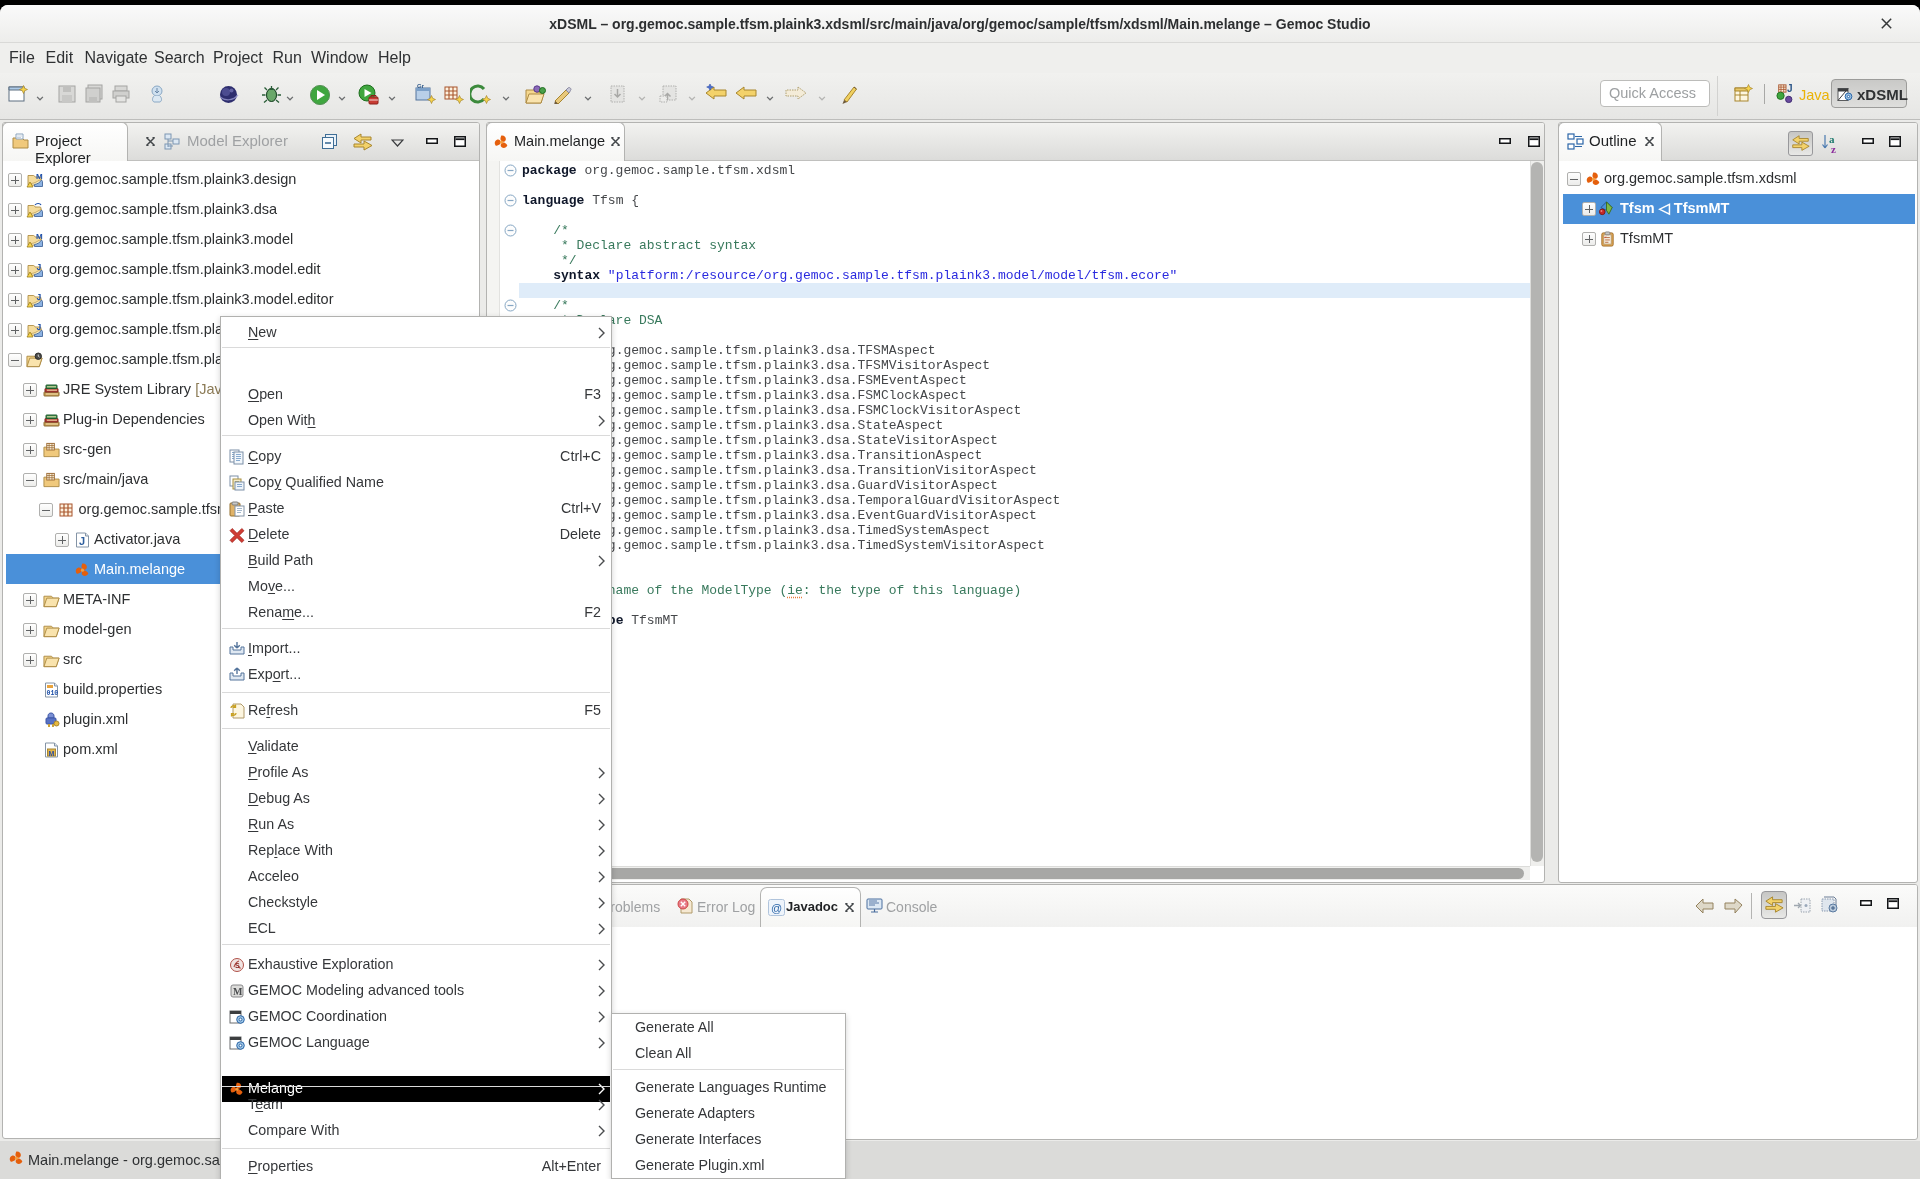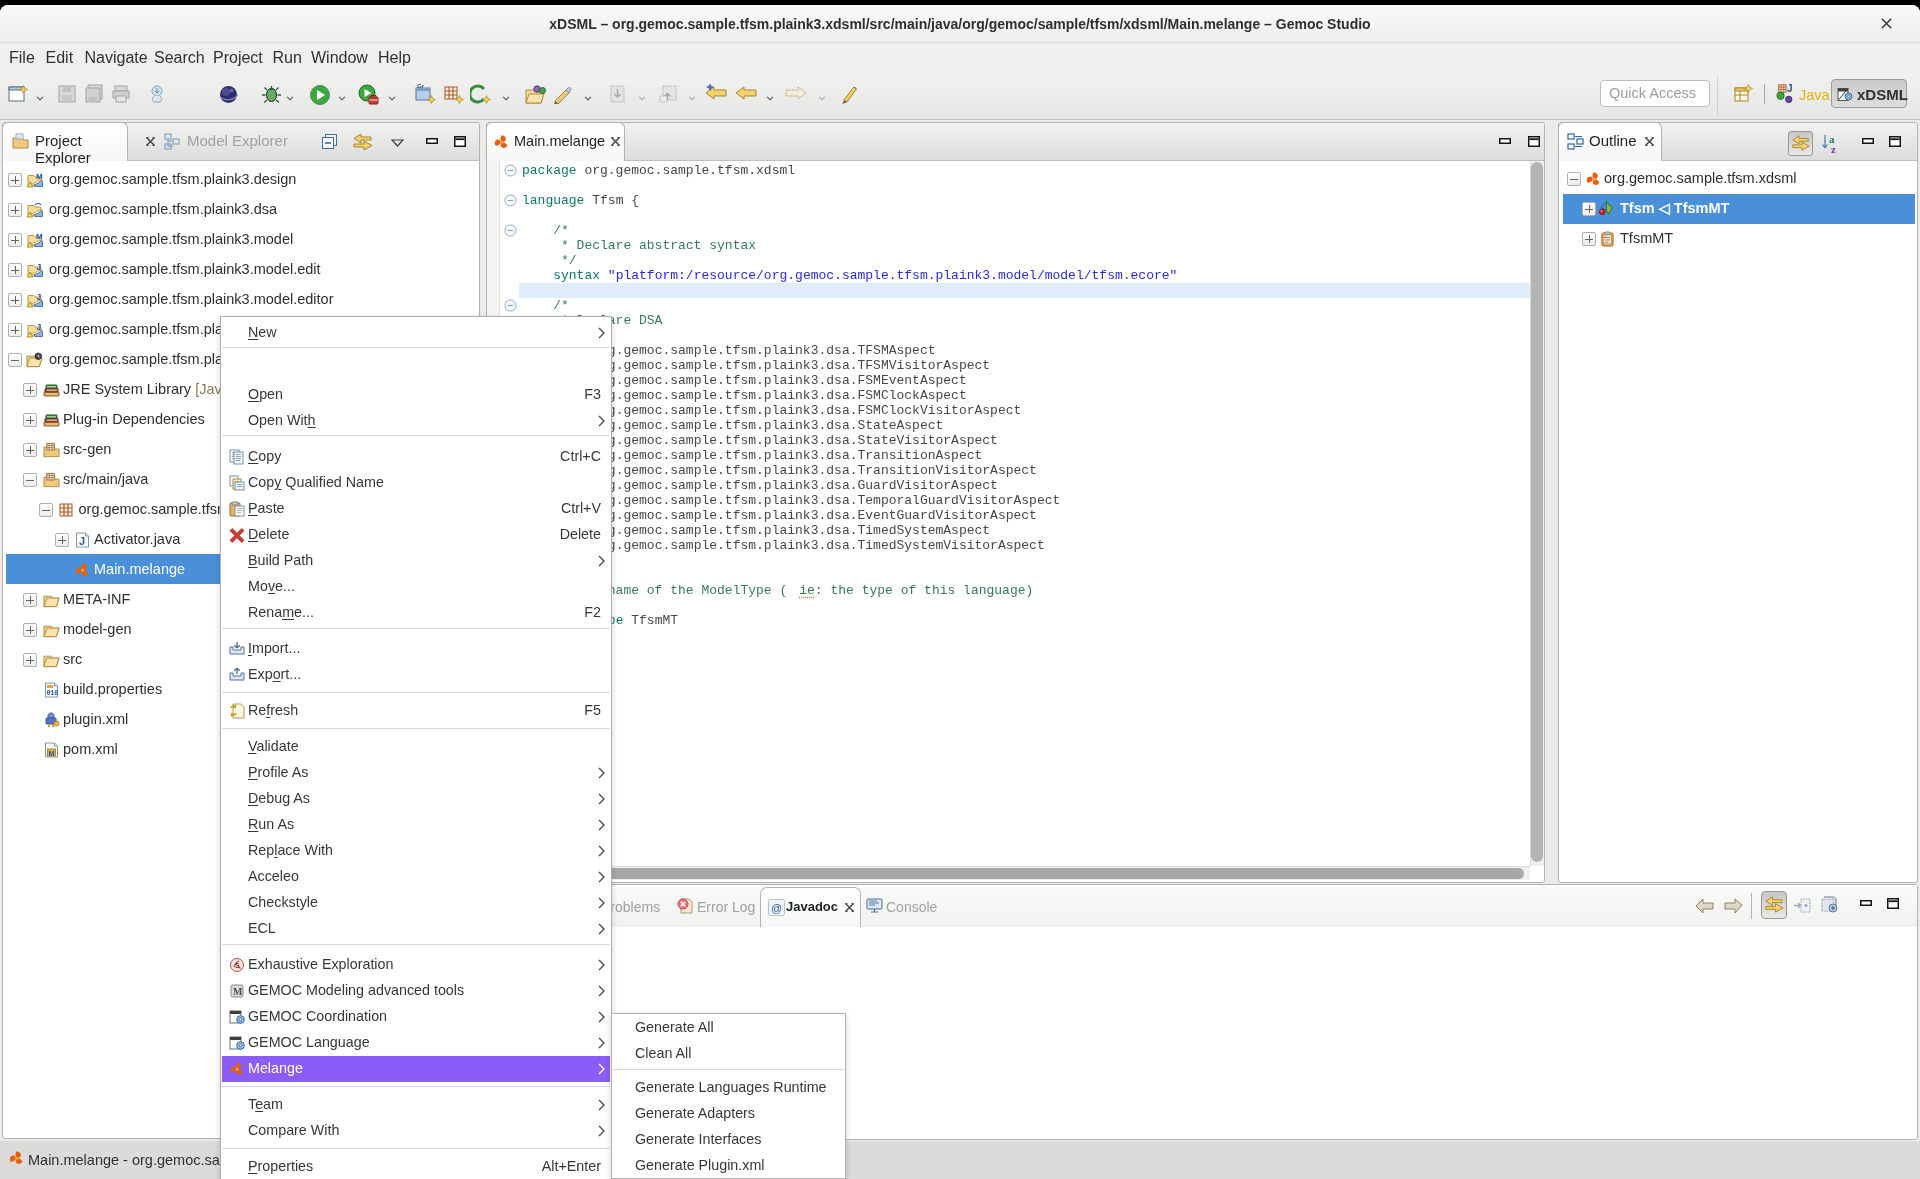--- a/index.html
+++ b/index.html
@@ -43,27 +43,27 @@
 .sel { position:absolute; left:0; right:0; height:30px; background:#4a90d9; }
 
 .menu { position:absolute; background:#ffffff; border:1px solid #b1b1af;
   box-shadow:0 2px 6px rgba(0,0,0,0.18); }
 .mi { position:absolute; left:1px; right:1px; height:26px; }
 .mi .lb { position:absolute; left:26px; top:4px; font-size:14.3px; color:#35373a; white-space:pre; }
 .mi .ac { position:absolute; right:9px; top:4px; font-size:14.3px; color:#35373a; }
 .mi .ar { position:absolute; right:5px; top:5px; }
 .mi .ic { position:absolute; left:7px; top:5px; width:16px; height:16px; }
 .msep { position:absolute; left:1px; right:1px; height:1px; background:#dadada; }
-.hl { background:#8b5cf6; }
+.hl { background:#000000;margin-top:20px; }
 .hl .lb { color:#fff; }
 u { text-decoration:underline; text-underline-offset:2px; }
 
 .cl { position:absolute; left:35px; height:15px; font:13px "Liberation Mono", monospace;
   line-height:15px; white-space:pre; color:#45474a; }
-.kw { color:#0f766e; font-weight:normal; }
+.kw { color:#0f172a; font-weight:bold; }
 .cm { color:#38795c; }
 .st { color:#2a2adf; }
 .fold { position:absolute; left:17px; width:13px; height:13px; }
 </style>
 </head>
 <body>
 <div id="win"></div>
 <div id="titlebar"></div>
 <div id="title">xDSML – org.gemoc.sample.tfsm.plaink3.xdsml/src/main/java/org/gemoc/sample/tfsm/xdsml/Main.melange – Gemoc Studio</div>
 <svg id="closex" viewBox="0 0 16 16">
@@ -581,21 +581,21 @@
   <div class="cl" style="top:280px;">    <span class="kw">with</span> org.gemoc.sample.tfsm.plaink3.dsa.FSMClockVisitorAspect</div>
   <div class="cl" style="top:295px;">    <span class="kw">with</span> org.gemoc.sample.tfsm.plaink3.dsa.StateAspect</div>
   <div class="cl" style="top:310px;">    <span class="kw">with</span> org.gemoc.sample.tfsm.plaink3.dsa.StateVisitorAspect</div>
   <div class="cl" style="top:325px;">    <span class="kw">with</span> org.gemoc.sample.tfsm.plaink3.dsa.TransitionAspect</div>
   <div class="cl" style="top:340px;">    <span class="kw">with</span> org.gemoc.sample.tfsm.plaink3.dsa.TransitionVisitorAspect</div>
   <div class="cl" style="top:355px;">    <span class="kw">with</span> org.gemoc.sample.tfsm.plaink3.dsa.GuardVisitorAspect</div>
   <div class="cl" style="top:370px;">    <span class="kw">with</span> org.gemoc.sample.tfsm.plaink3.dsa.TemporalGuardVisitorAspect</div>
   <div class="cl" style="top:385px;">    <span class="kw">with</span> org.gemoc.sample.tfsm.plaink3.dsa.EventGuardVisitorAspect</div>
   <div class="cl" style="top:400px;">    <span class="kw">with</span> org.gemoc.sample.tfsm.plaink3.dsa.TimedSystemAspect</div>
   <div class="cl" style="top:415px;">    <span class="kw">with</span> org.gemoc.sample.tfsm.plaink3.dsa.TimedSystemVisitorAspect</div>
-  <div class="cl" style="top:460px;"><span class="cm">     * the name of the ModelType (<span style="text-decoration:underline dotted #e87d3c;text-underline-offset:3px;margin-left:12px;">ie</span>: the type of this language)</span></div>
+  <div class="cl" style="top:460px;"><span class="cm">     * the name of the ModelType (<span style="text-decoration:underline dotted #e87d3c;text-underline-offset:3px;">ie</span>: the type of this language)</span></div>
   <div class="cl" style="top:490px;">    <span class="kw">exacttype</span> TfsmMT</div>
 
   <div style="position:absolute;left:1043px;top:38px;width:14px;height:705px;background:#efefed;border-left:1px solid #dcdcda;"></div>
   <div style="position:absolute;left:1044px;top:39px;width:12px;height:700px;background:#b4b4b2;border-radius:6px;"></div>
   <div style="position:absolute;left:0;top:743px;width:1043px;height:14px;background:#efefed;border-top:1px solid #dcdcda;"></div>
   <div style="position:absolute;left:1px;top:745px;width:1036px;height:11px;background:#a7a7a5;border-radius:6px;"></div>
 </div>
 
 <div id="outlinepanel" class="panel" style="left:1558px; top:122px; width:360px; height:761px;">
   <div class="tabbar"></div>

